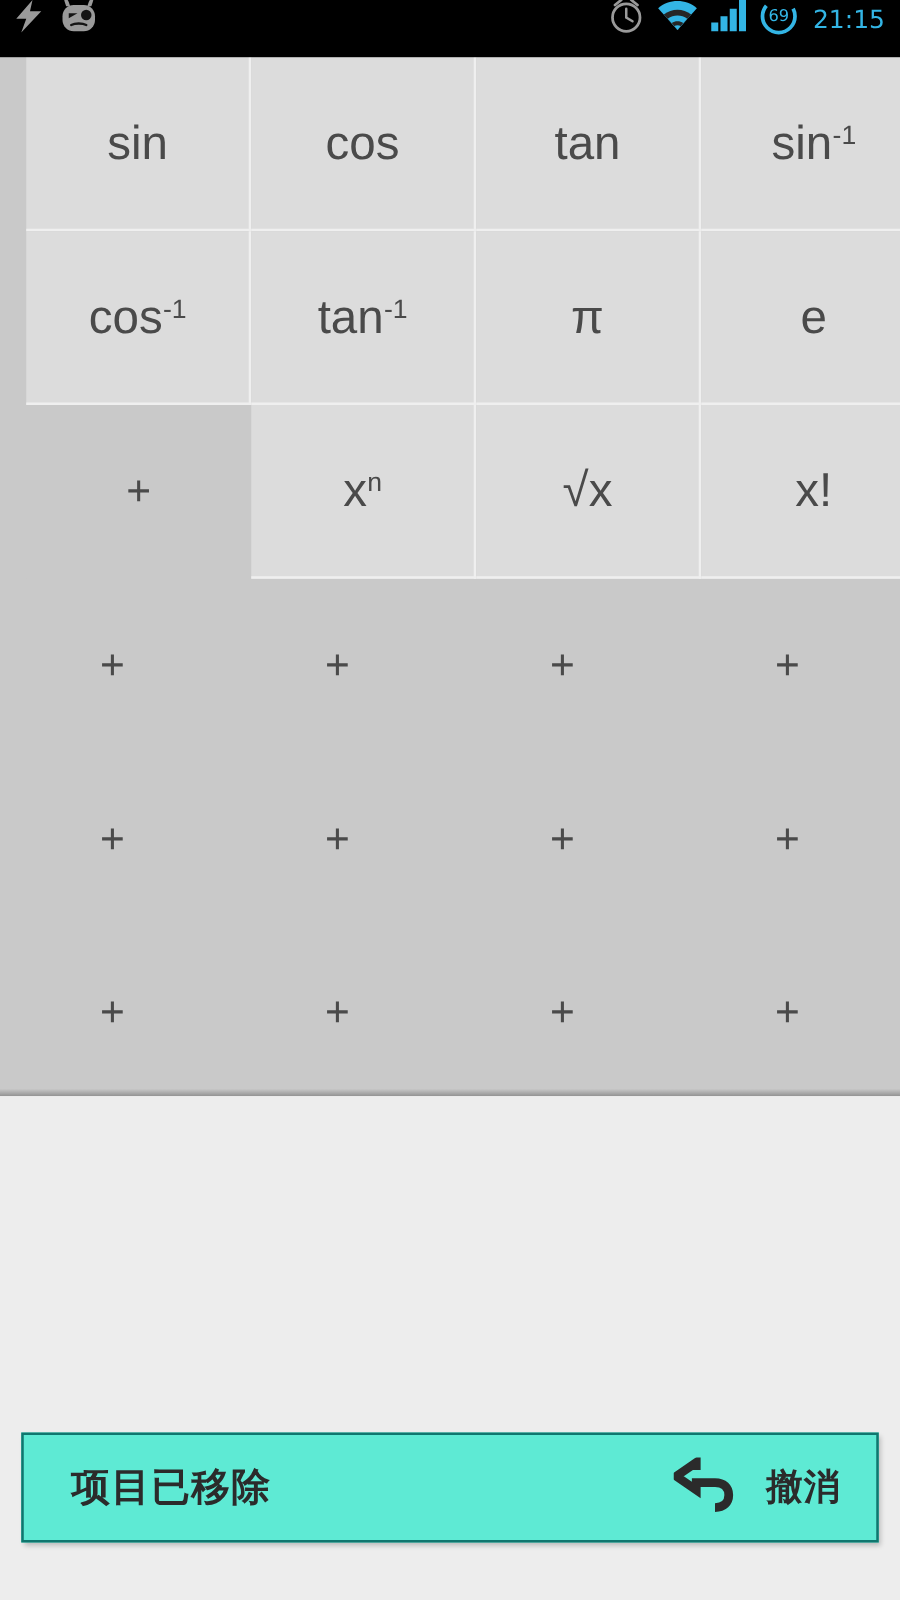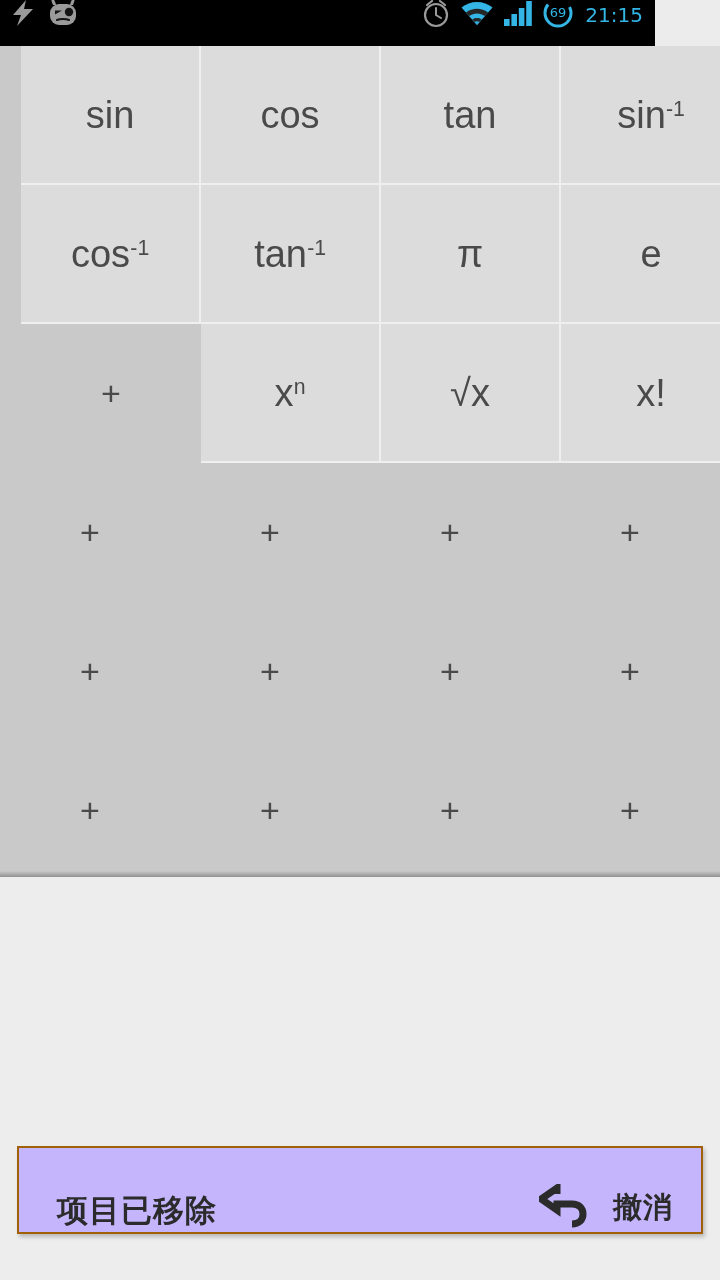--- a/index.html
+++ b/index.html
@@ -19,21 +19,21 @@
     width: 720px;
     height: 1280px;
     background: #ececec;
     overflow: hidden;
   }
 
   
   .status-bar {
     position: absolute;
     left: 0; top: 0;
-    width: 655px;
+    width: 720px;
     height: 46px;
     background: #000000;
     display: flex;
     align-items: center;
     box-sizing: border-box;
     padding: 0 12px 16px 10px;
   }
   .status-left {
     display: flex;
     align-items: center;
@@ -151,25 +151,25 @@
   }
 
   
   .snackbar {
     position: absolute;
     left: 17px;
     top: 1146px;
     width: 686px;
     height: 88px;
     box-sizing: border-box;
-    background: #c4b5fd;
-    border: 2px solid #a16207;
+    background: #5eead4;
+    border: 2px solid #0f766e;
     box-shadow: 2px 3px 4px rgba(0,0,0,0.22);
     display: flex;
-    align-items: flex-end;
+    align-items: center;
     padding: 0 28px 0 38px;
   }
   .snackbar-msg {
     color: #2b2b2b;
     font-size: 31px;
     font-weight: 700;
     letter-spacing: 1px;
     font-family: "DejaVu Sans", sans-serif;
   }
   .snackbar-flex { flex: 1 1 auto; }

